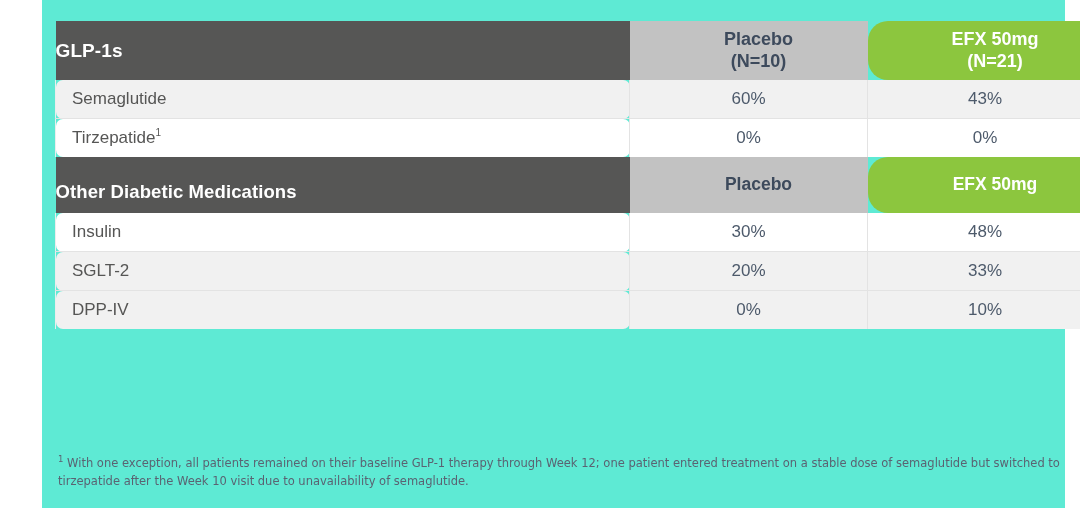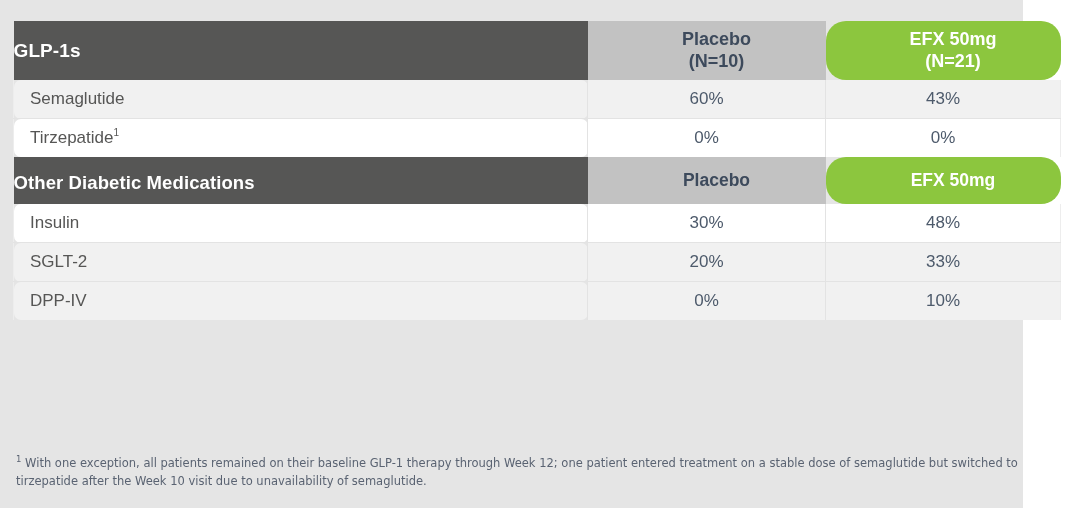--- a/index.html
+++ b/index.html
@@ -12,21 +12,22 @@
   }
   body {
     font-family: "Liberation Sans", sans-serif;
     -webkit-font-smoothing: antialiased;
   }
 
   .page {
     position: relative;
     width: 1023px;
     height: 508px;
-    background: #e5e5e5;
+    background: #5eead4;
+    margin-left: 42px;
   }
 
   .table-wrap {
     position: absolute;
     left: 13px;
     top: 21px;
     width: 1047px;
   }
 
   table.med-table {
@@ -72,21 +73,21 @@
     font-weight: bold;
     font-size: 18px;
     text-align: center;
     line-height: 1.22;
     border-radius: 20px;
   }
 
   tr.section-head.two-line td.head-label { height: 59px; }
   tr.section-head.one-line td.head-label {
     height: 33px;
-    padding-top: 9px;
+    padding-top: 18px;
     padding-bottom: 5px;
     font-size: 18.5px;
   }
   tr.section-head.one-line td.head-placebo,
   tr.section-head.one-line td.head-efx { font-size: 17.5px; }
 
   .hl2 { display: block; padding-left: 20px; }
 
   
   tr.data-row td {

